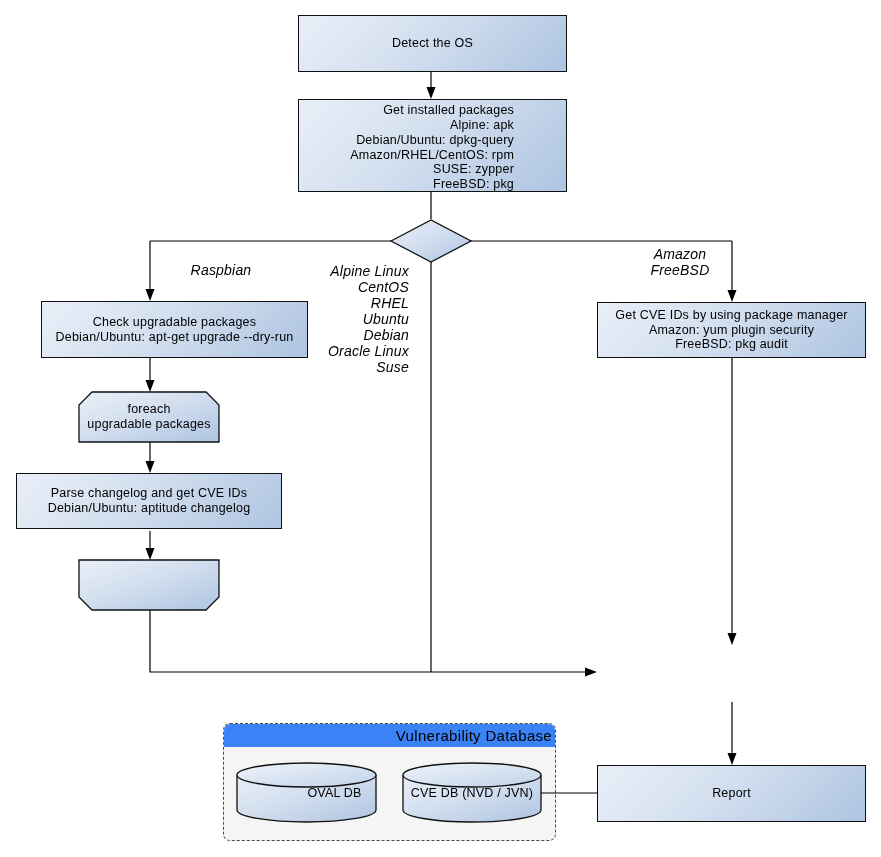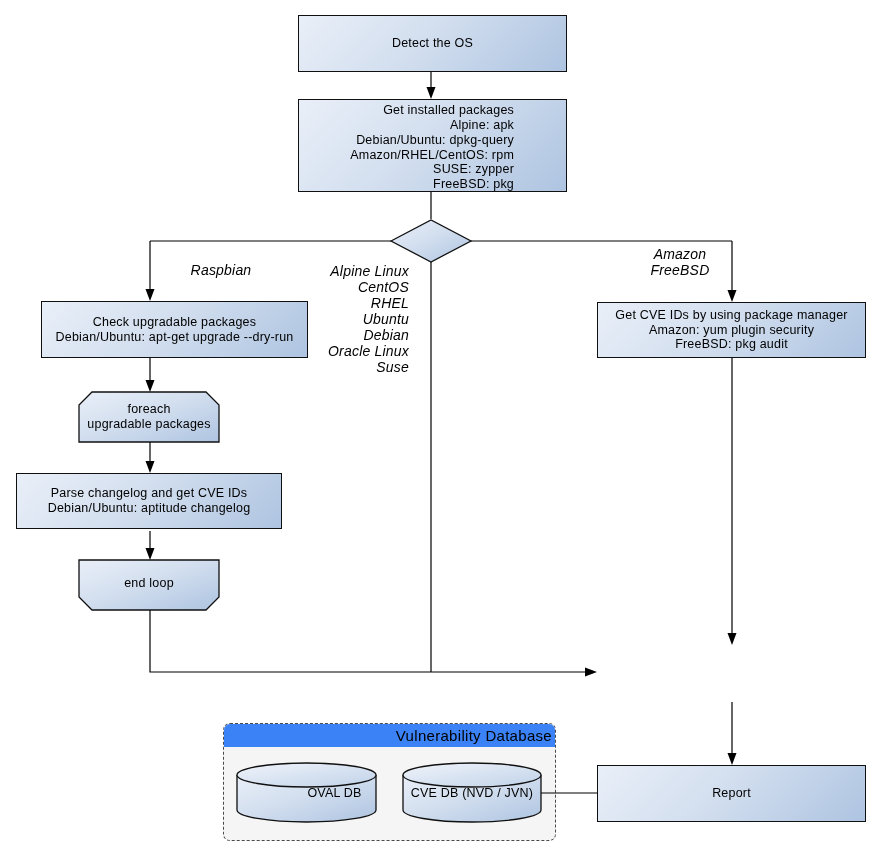--- a/index.html
+++ b/index.html
@@ -139,23 +139,20 @@
 
   <div class="node" style="left:597px;top:765px;width:269px;height:57px;">
     <span class="ml center">Report</span>
   </div>
 
   <div class="shape-label" style="left:79px;top:392px;width:140px;height:50px;">
     <span class="ml">foreach
 upgradable  packages</span>
   </div>
 
-  <div class="shape-label" style="left:79px;top:558px;width:140px;height:50px;">
-    <span class="ml">end loop</span>
-  </div>
 
   <div class="edge-label center" style="left:171px;top:262px;width:100px;">Raspbian</div>
 
   <div class="edge-label right ml" style="right:472px;top:263px;width:110px;">Alpine Linux
 CentOS
 RHEL
 Ubuntu
 Debian
 Oracle Linux
 Suse</div>

